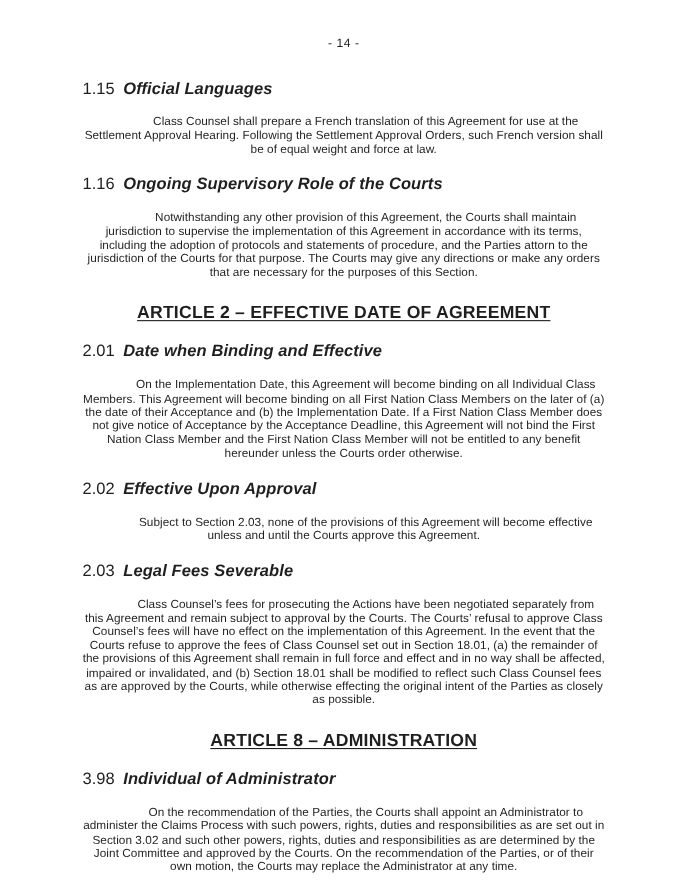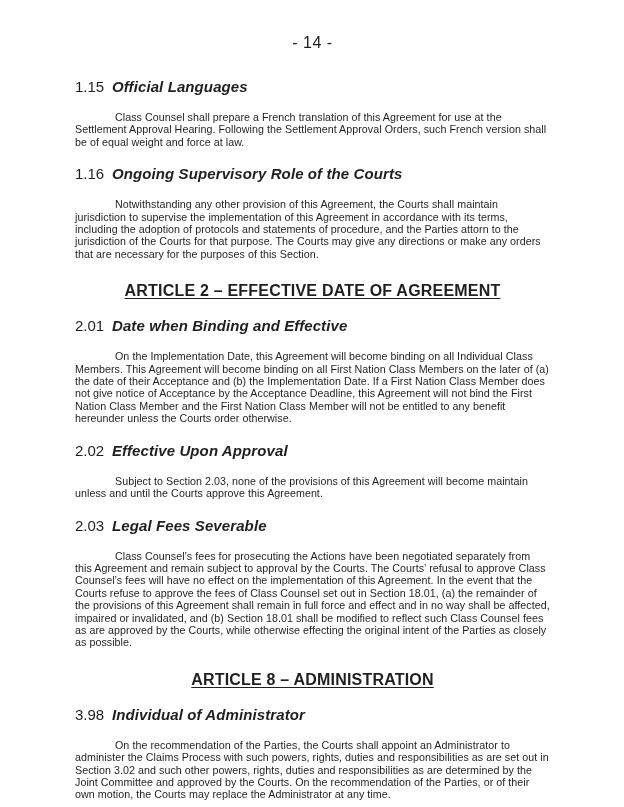--- a/index.html
+++ b/index.html
@@ -16,21 +16,21 @@
     font-family: "Liberation Sans", sans-serif;
     color: #1f1f1f;
     box-sizing: border-box;
   }
   .content {
     box-sizing: border-box;
     padding: 34px 74px 0 75px; 
   }
   .pagenum {
     text-align: center;
-    font-size: 16px;
+    font-size: 11px;
     letter-spacing: 0.5px;
     margin: 0 0 26px 0;
   }
   .sec-head {
     display: flex;
     align-items: center;
     font-size: 15px;
     margin: 17px 0 0 0;
   }
   .sec-num {
@@ -39,21 +39,21 @@
   }
   .sec-title {
     font-weight: 700;
     letter-spacing: 0.1px;
     font-style: italic;
   }
   .para {
     font-size: 10.7px;
     line-height: 12.4px;
     text-indent: 40px;
-    text-align: left;
+    text-align: center;
     margin: 16px 0 0 0;
     letter-spacing: 0.05px;
   }
   .article-head {
     text-align: center;
     font-size: 16px;
     font-weight: 700;
     letter-spacing: 0.2px;
     margin: 22px 0 0 0;
   }
@@ -89,21 +89,21 @@
     <div class="sec-head">
       <span class="sec-num">2.01</span>
       <span class="sec-title">Date when Binding and Effective</span>
     </div>
     <p class="para">On the Implementation Date, this Agreement will become binding on all Individual Class Members.  This Agreement will become binding on all First Nation Class Members on the later of (a) the date of their Acceptance and (b) the Implementation Date.  If a First Nation Class Member does not give notice of Acceptance by the Acceptance Deadline, this Agreement will not bind the First Nation Class Member and the First Nation Class Member will not be entitled to any benefit hereunder unless the Courts order otherwise.</p>
 
     <div class="sec-head">
       <span class="sec-num">2.02</span>
       <span class="sec-title">Effective Upon Approval</span>
     </div>
-    <p class="para">Subject to Section 2.03, none of the provisions of this Agreement will become maintain unless and until the Courts approve this Agreement.</p>
+    <p class="para">Subject to Section 2.03, none of the provisions of this Agreement will become effective unless and until the Courts approve this Agreement.</p>
 
     <div class="sec-head">
       <span class="sec-num">2.03</span>
       <span class="sec-title">Legal Fees Severable</span>
     </div>
     <p class="para">Class Counsel’s fees for prosecuting the Actions have been negotiated separately from this Agreement and remain subject to approval by the Courts. The Courts’ refusal to approve Class Counsel’s fees will have no effect on the implementation of this Agreement. In the event that the Courts refuse to approve the fees of Class Counsel set out in Section 18.01, (a) the remainder of the provisions of this Agreement shall remain in full force and effect and in no way shall be affected, impaired or invalidated, and (b) Section 18.01 shall be modified to reflect such Class Counsel fees as are approved by the Courts, while otherwise effecting the original intent of the Parties as closely as possible.</p>
 
     <div class="article-head">
       <span>ARTICLE 8 – ADMINISTRATION</span>
     </div>

